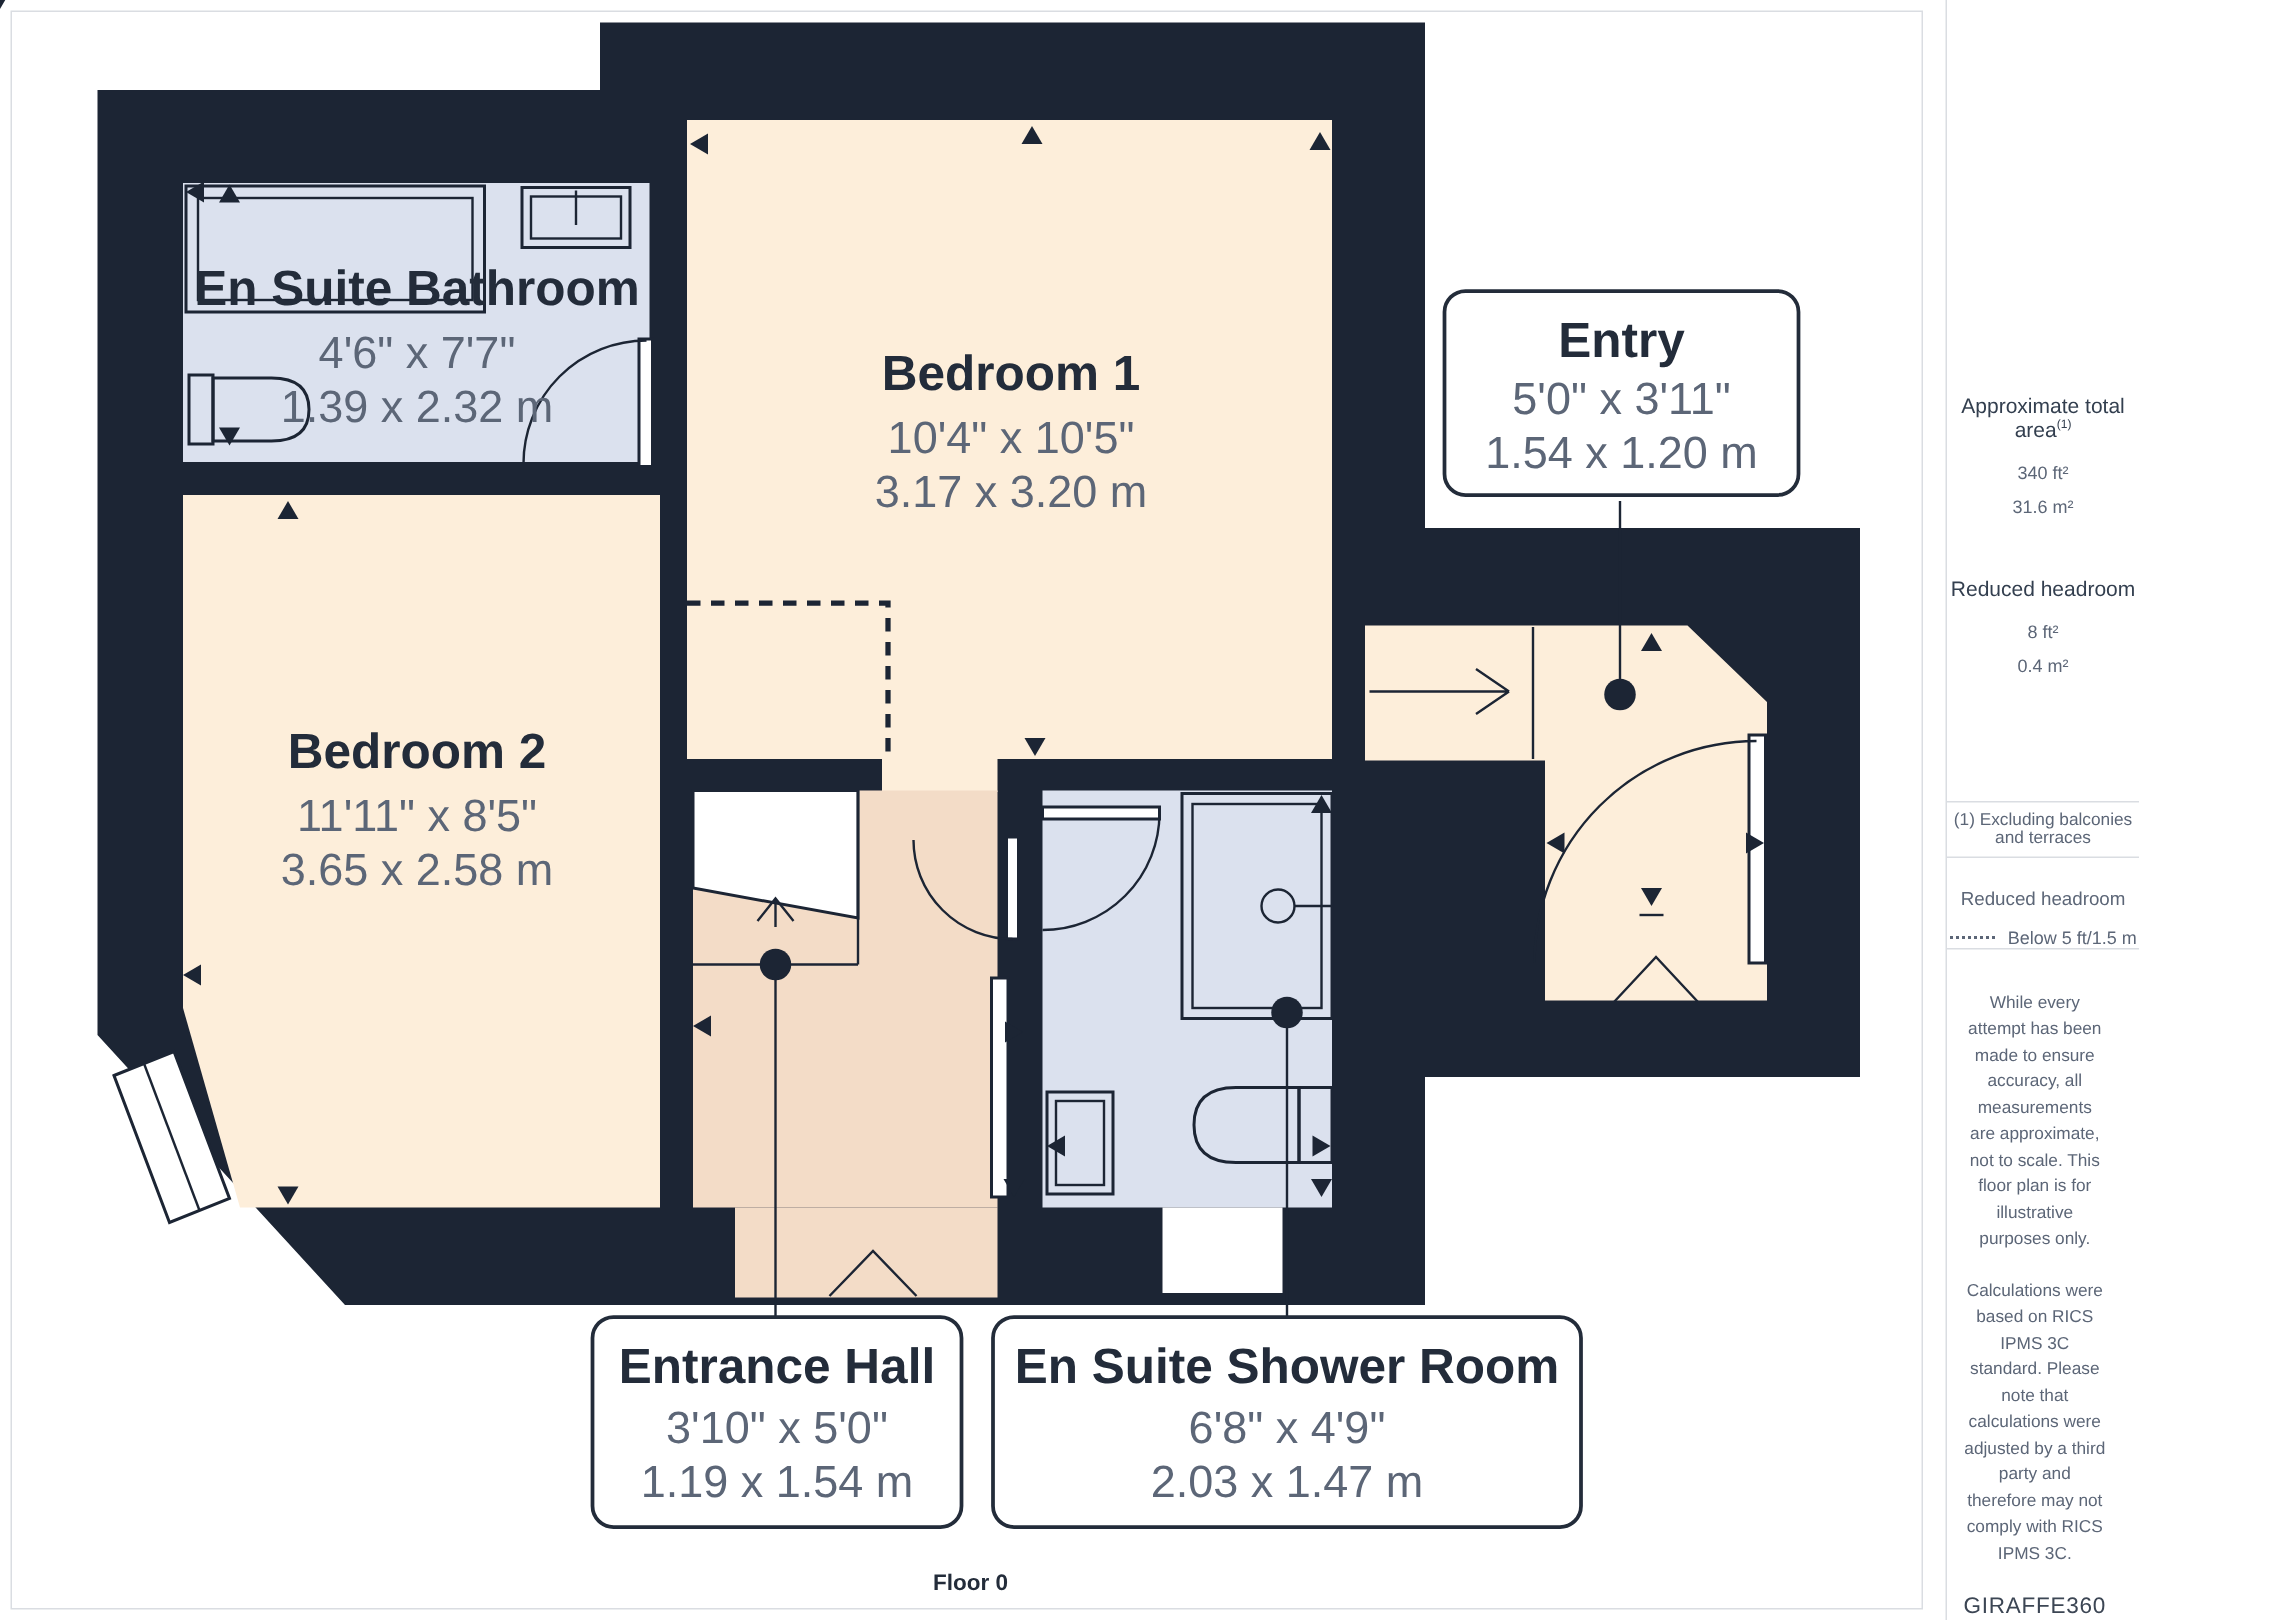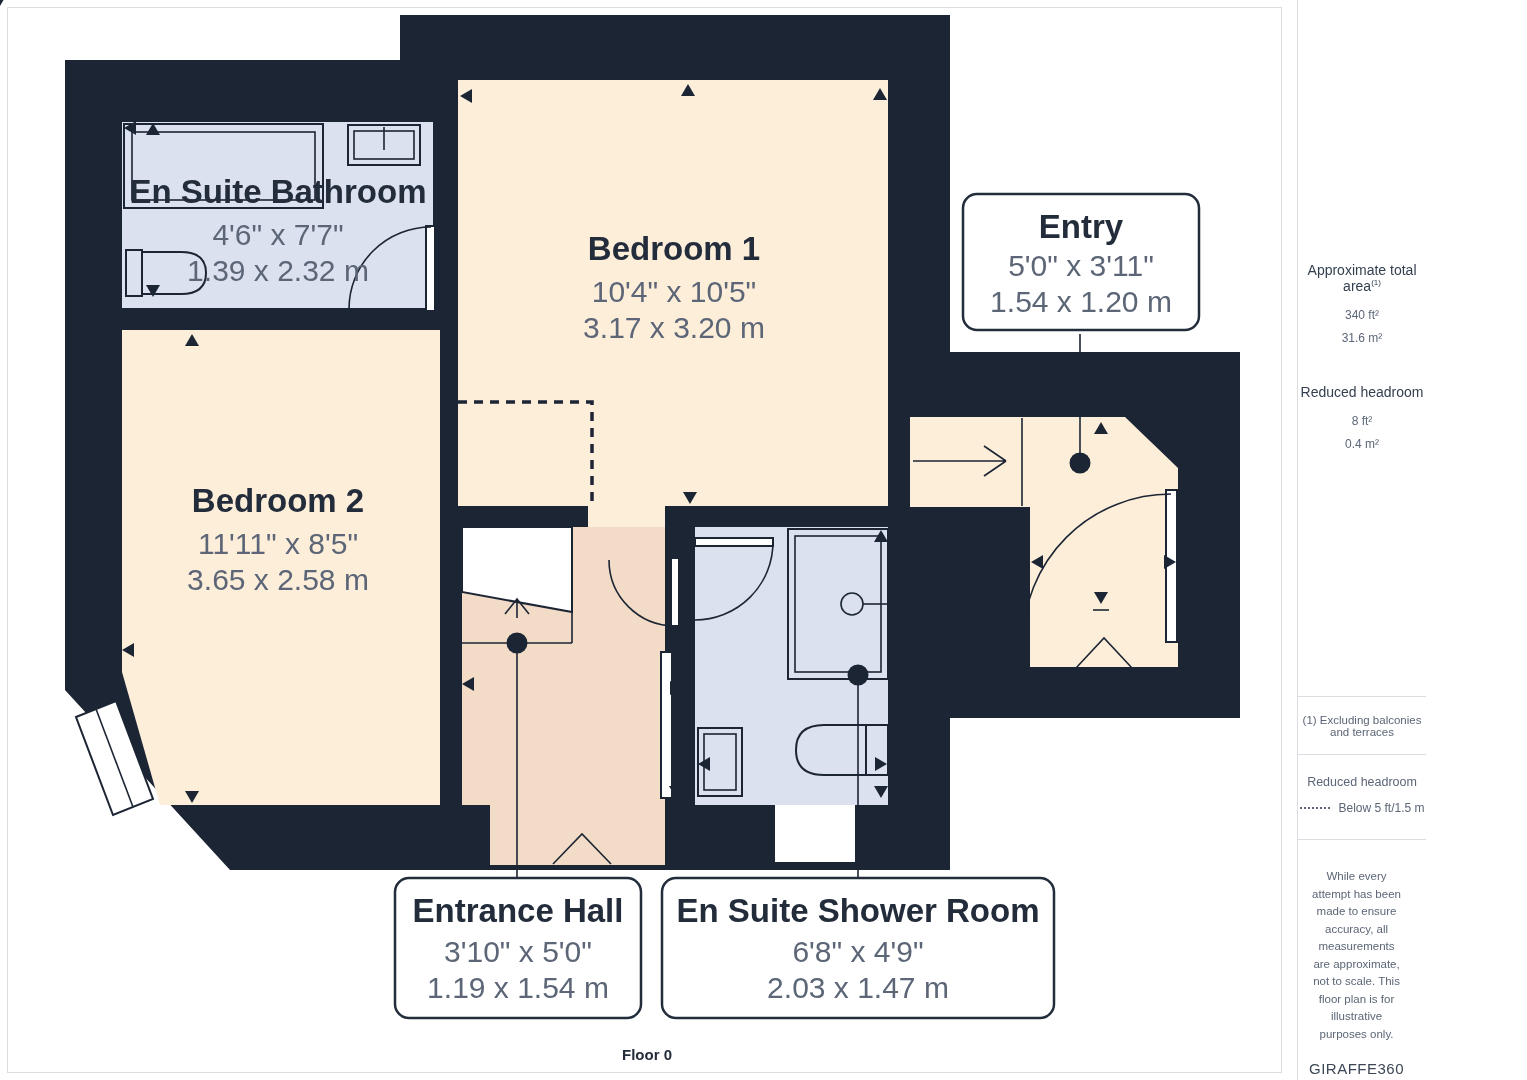--- a/index.html
+++ b/index.html
@@ -233,16 +233,17 @@
     <div class="sb-sec sb-sec3">
       <div>Reduced headroom</div>
       <div class="legend-row">
         <span class="dotted-sample"></span>
         <span>Below 5 ft/1.5 m</span>
       </div>
     </div>
 
     <div class="sb-sec sb-sec4">
       <p>While every attempt has been made to ensure accuracy, all measurements are approximate, not to scale. This floor plan is for illustrative purposes only.</p>
+      <p>Calculations were based on RICS IPMS 3C standard. Please note that calculations were adjusted by a third party and therefore may not comply with RICS IPMS 3C.</p>
       <div class="brand"><span>GIRAFFE</span><b>360</b></div>
     </div>
   </div>
 </div>
 
 </body></html>

